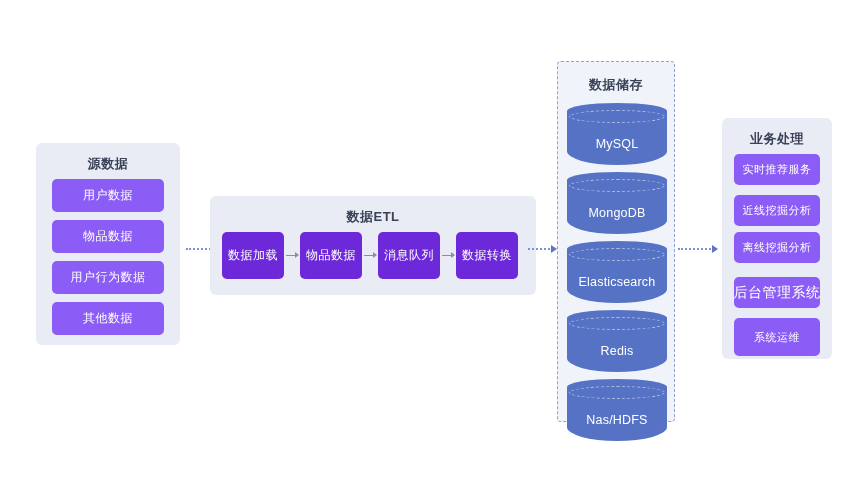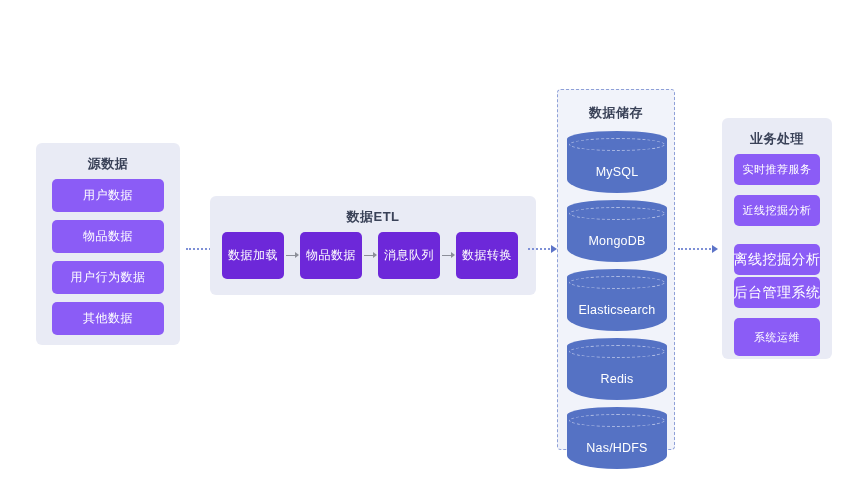--- a/index.html
+++ b/index.html
@@ -193,21 +193,21 @@
       <div class="solid-arrow-line" style="left:232px; top:59px; width:10px;"></div>
       <div class="solid-arrow-head" style="left:241px; top:56px;"></div>
     </div>
   </div>
 
   <div class="conn">
     <div class="dotted-line" style="left:528px; top:248px; width:26px;"></div>
     <div class="dotted-arrow-head" style="left:551px; top:245px;"></div>
   </div>
 
-  <div class="panel panel-dashed" style="left:557px; top:61px; width:118px; height:361px;margin-top:28px;">
+  <div class="panel panel-dashed" style="left:557px; top:61px; width:118px; height:361px;">
     <div class="panel-title" style="top:14px;">数据储存</div>
 
     <div class="cylinder" style="left:9px; top:41px; width:100px; height:62px;">
       <div class="cyl-body"></div>
       <div class="cyl-top"></div>
       <div class="cyl-rim"></div>
       <div class="cyl-label" style="top:34px;">MySQL</div>
     </div>
 
     <div class="cylinder" style="left:9px; top:110px; width:100px; height:62px;">
@@ -242,18 +242,18 @@
   <div class="conn">
     <div class="dotted-line" style="left:678px; top:248px; width:36px;"></div>
     <div class="dotted-arrow-head" style="left:712px; top:245px;"></div>
   </div>
 
   <div class="panel" style="left:722px; top:118px; width:110px; height:241px;">
     <div class="panel-title" style="top:12px;">业务处理</div>
 
     <div class="slate-box" style="left:12px; top:36px; width:86px; height:31px; font-size:11px;">实时推荐服务</div>
     <div class="slate-box" style="left:12px; top:77px; width:86px; height:31px; font-size:11px;">近线挖掘分析</div>
-    <div class="slate-box" style="left:12px; top:126px; width:86px; height:31px; font-size:14px;">离线挖掘分析</div>
+    <div class="slate-box" style="left:12px; top:114px; width:86px; height:31px; font-size:11px;">离线挖掘分析</div>
     <div class="slate-box" style="left:12px; top:159px; width:86px; height:31px; font-size:14px;">后台管理系统</div>
     <div class="slate-box" style="left:12px; top:200px; width:86px; height:38px; font-size:11px;">系统运维</div>
   </div>
 
 </div>
 
 </body></html>

